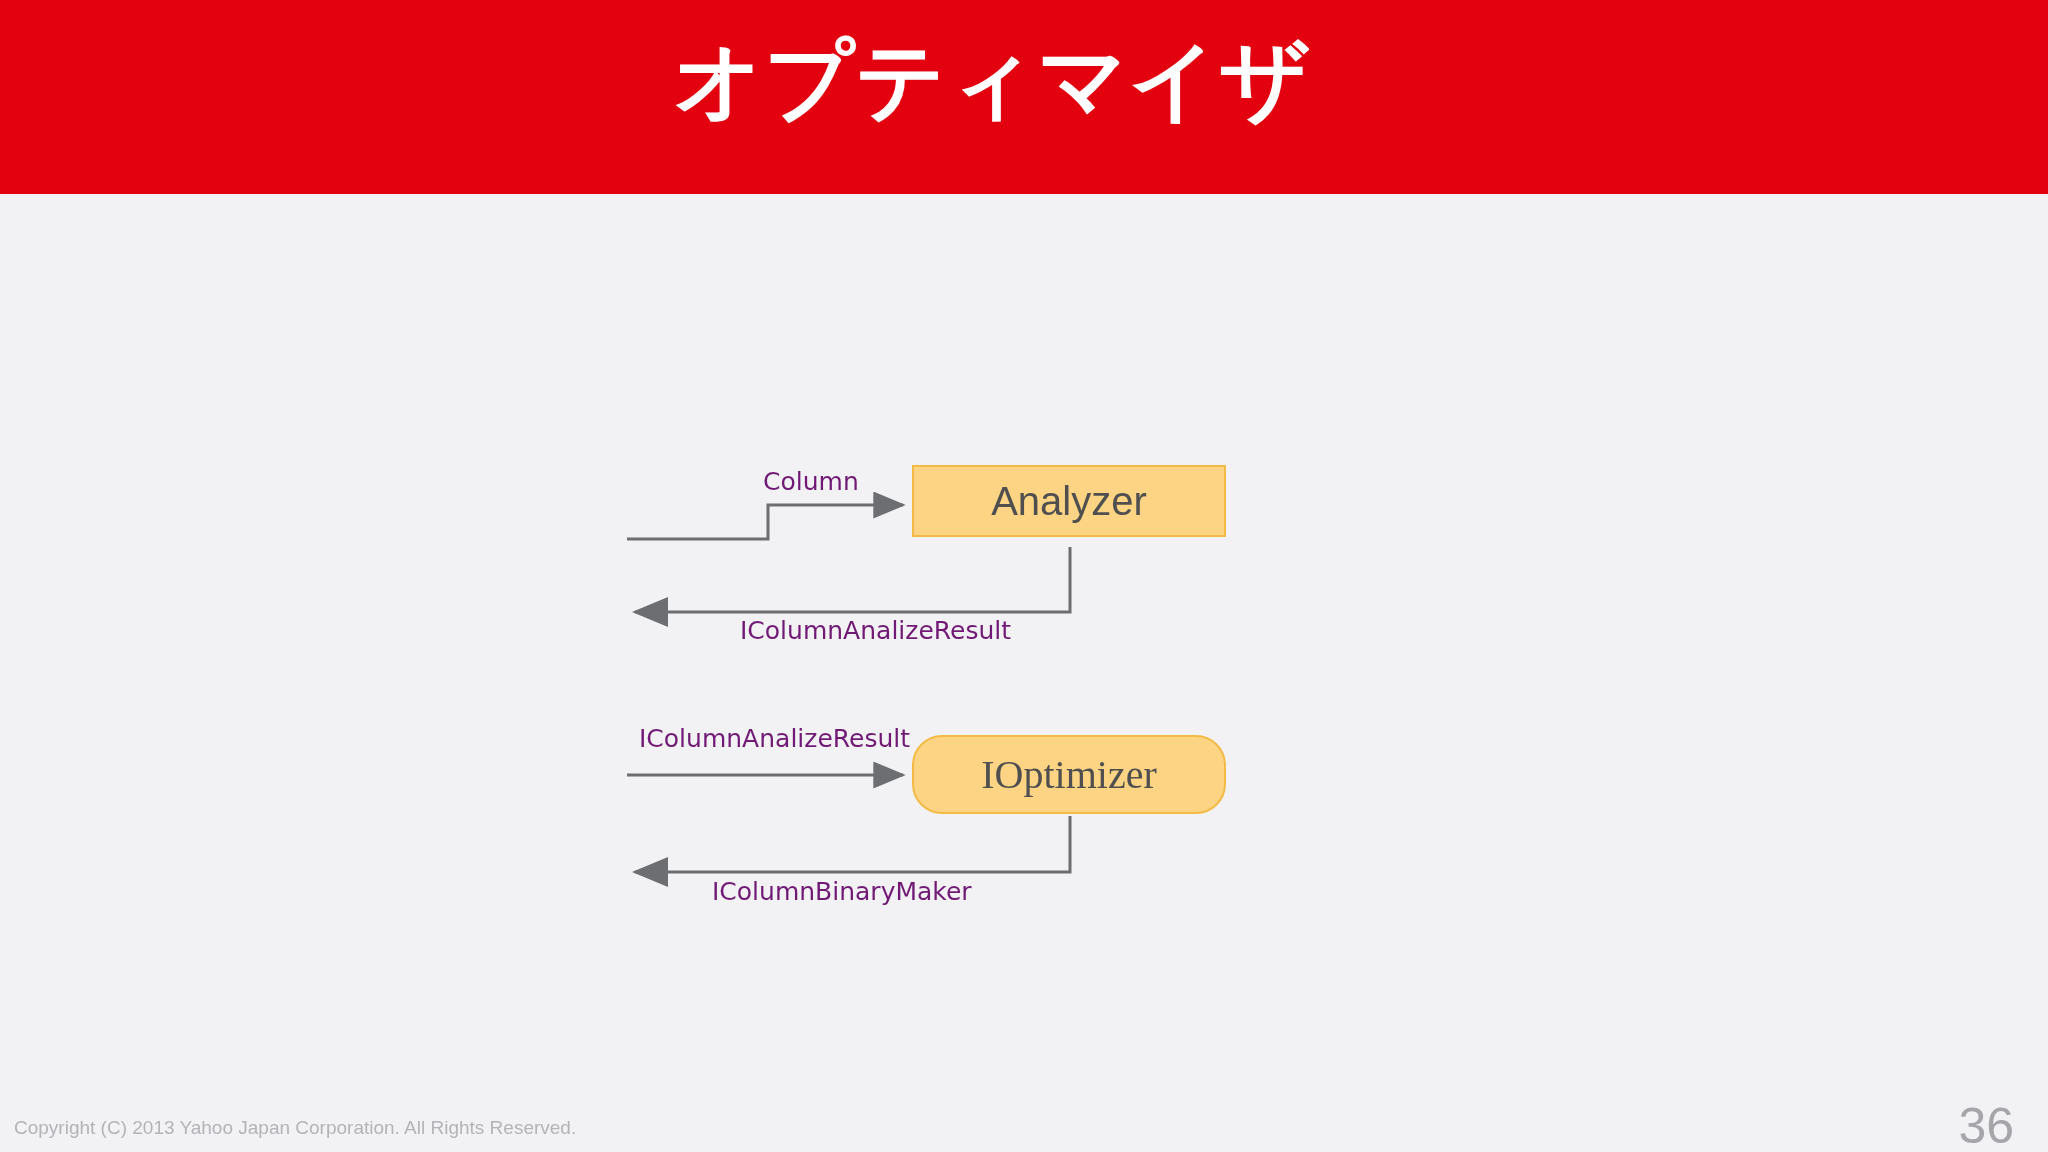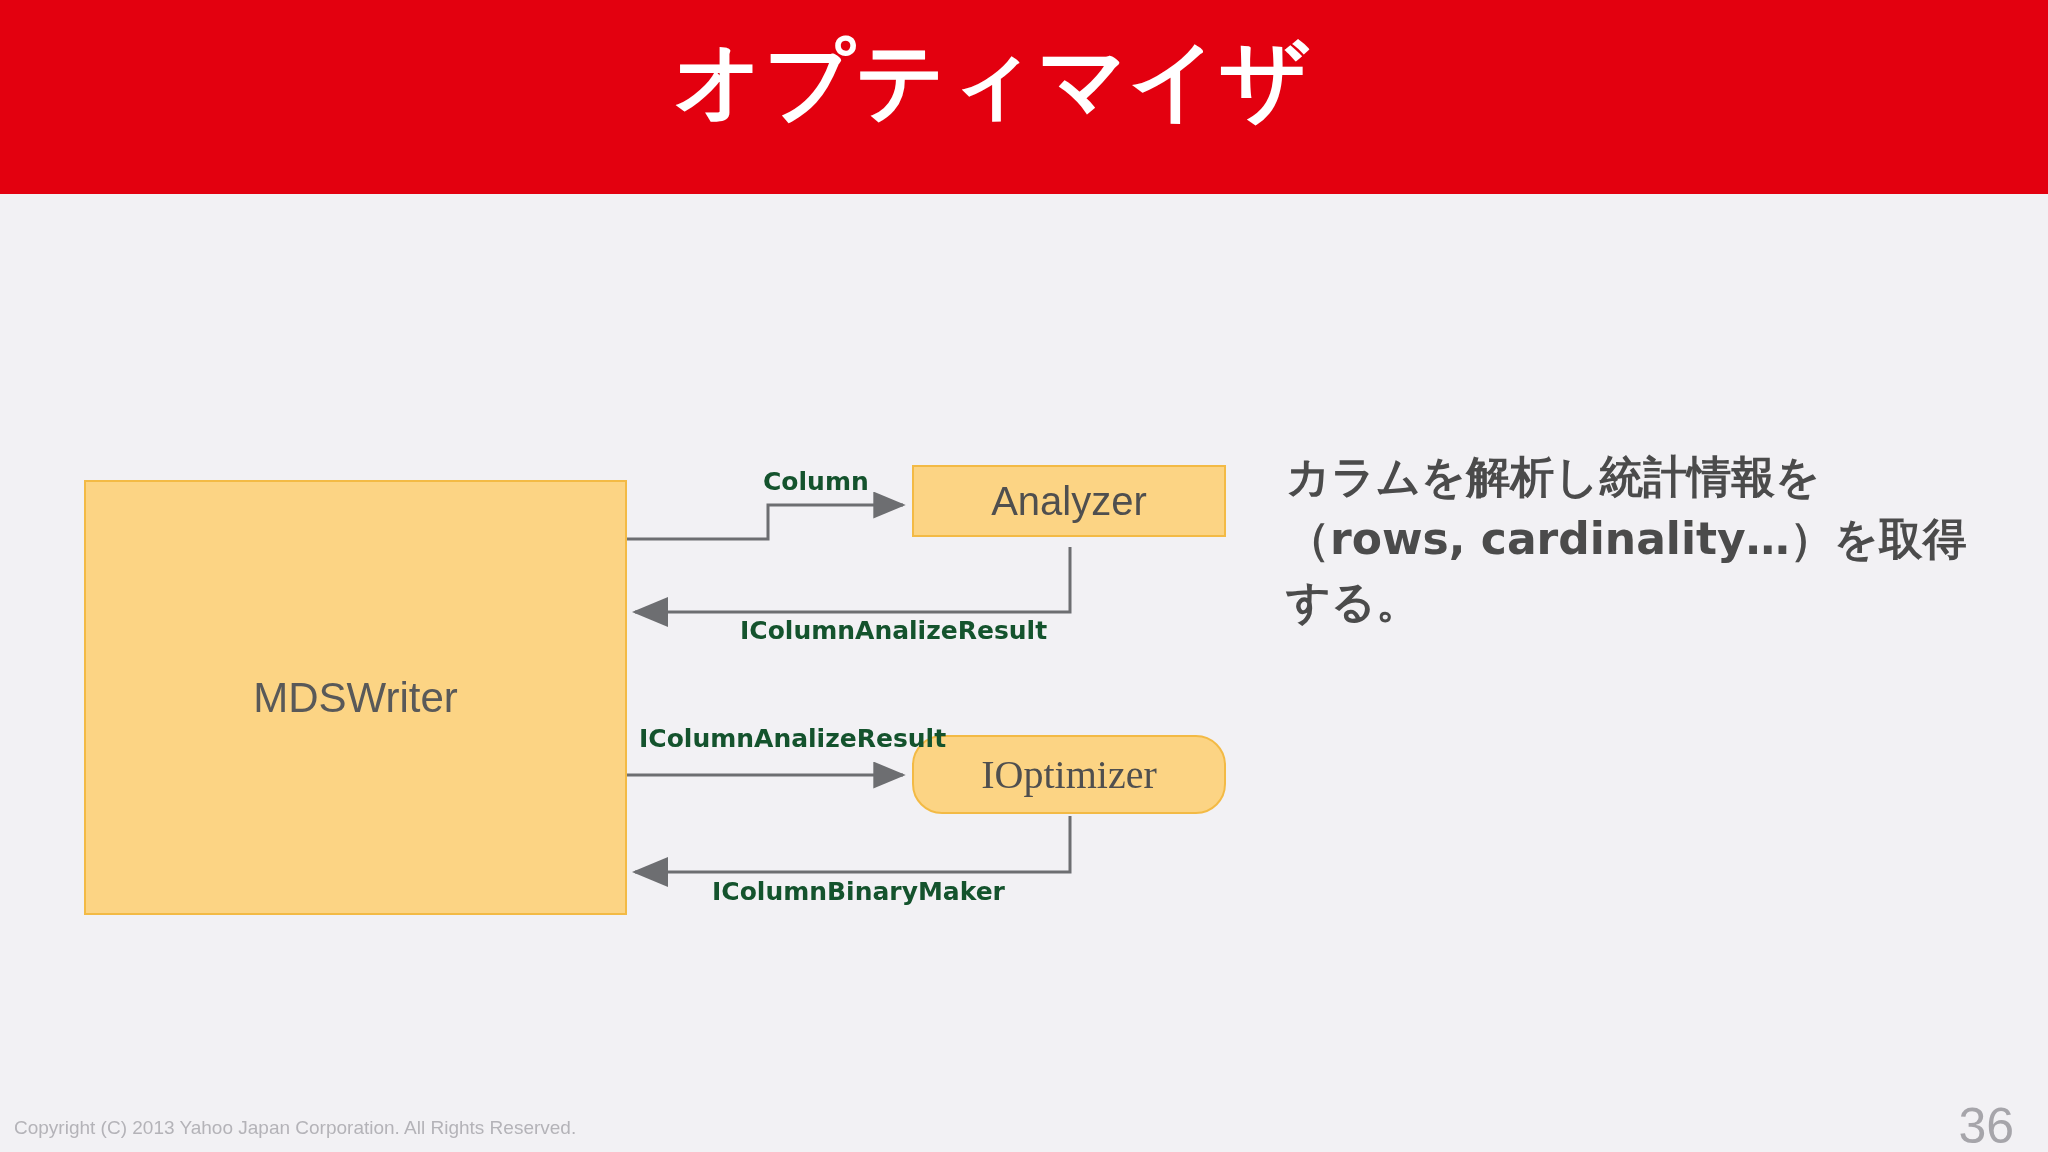--- a/index.html
+++ b/index.html
@@ -102,22 +102,22 @@
     left: 0;
     top: 0;
     width: 2048px;
     height: 958px;
   }
 
   
   .edge-label {
     position: absolute;
     font-size: 25px;
-    font-weight: bold;
-    color: #14532d;
+    font-weight: normal;
+    color: #701a75;
     white-space: nowrap;
     font-family: "DejaVu Sans", sans-serif;
   }
   #label-column        { left: 763px; top: 273px; }
   #label-analize-ret   { left: 740px; top: 422px; }
   #label-analize-req   { left: 639px; top: 530px; }
   #label-binarymaker   { left: 712px; top: 683px; }
 
   
   .desc {
@@ -174,41 +174,37 @@
 
       <path d="M627,345 L768,345 L768,311 L903,311" fill="none" stroke="#6d6e71" stroke-width="3" marker-end="url(#arrow-right)"></path>
 
       <path d="M1070,353 L1070,418 L635,418" fill="none" stroke="#6d6e71" stroke-width="3" marker-end="url(#arrow-left)"></path>
 
       <path d="M627,581 L903,581" fill="none" stroke="#6d6e71" stroke-width="3" marker-end="url(#arrow-right)"></path>
 
       <path d="M1070,622 L1070,678 L635,678" fill="none" stroke="#6d6e71" stroke-width="3" marker-end="url(#arrow-left)"></path>
     </svg>
 
-    <div class="node-box" id="box-mdswriter">
-      <span class="node-label">MDSWriter</span>
-    </div>
 
     <div class="node-box" id="box-analyzer">
       <span class="node-label">Analyzer</span>
     </div>
 
     <div class="node-box" id="box-ioptimizer">
       <span class="node-label">IOptimizer</span>
     </div>
 
     <div class="edge-label" id="label-column">Column</div>
 
     <div class="edge-label" id="label-analize-ret">IColumnAnalizeResult</div>
 
     <div class="edge-label" id="label-analize-req">IColumnAnalizeResult</div>
 
     <div class="edge-label" id="label-binarymaker">IColumnBinaryMaker</div>
   </div>
 
-  <div class="desc" id="desc-analyzer">カラムを解析し統計情報を（rows, cardinality…）を取得する。</div>
 
 
   <div id="footer-copyright">Copyright (C) 2013 Yahoo Japan Corporation. All Rights Reserved.</div>
 
   <div id="page-number">36</div>
 
 </div>
 
 </body></html>

